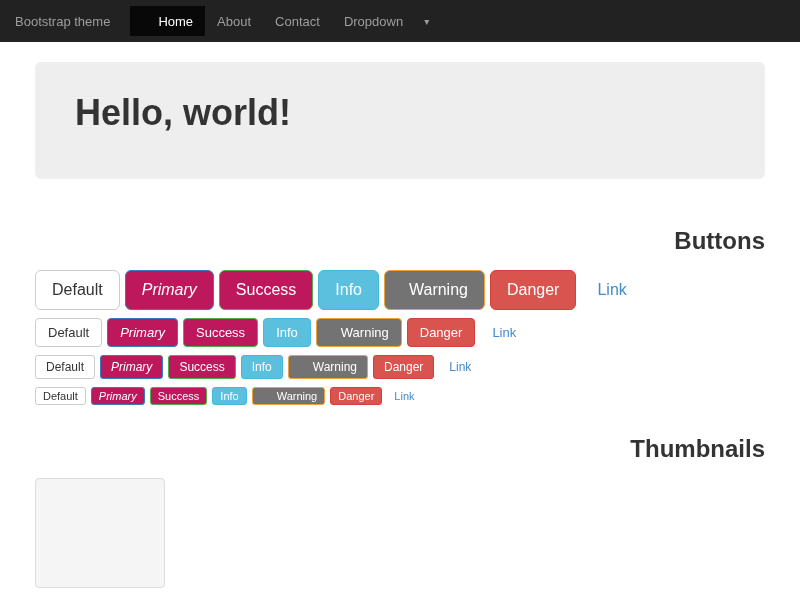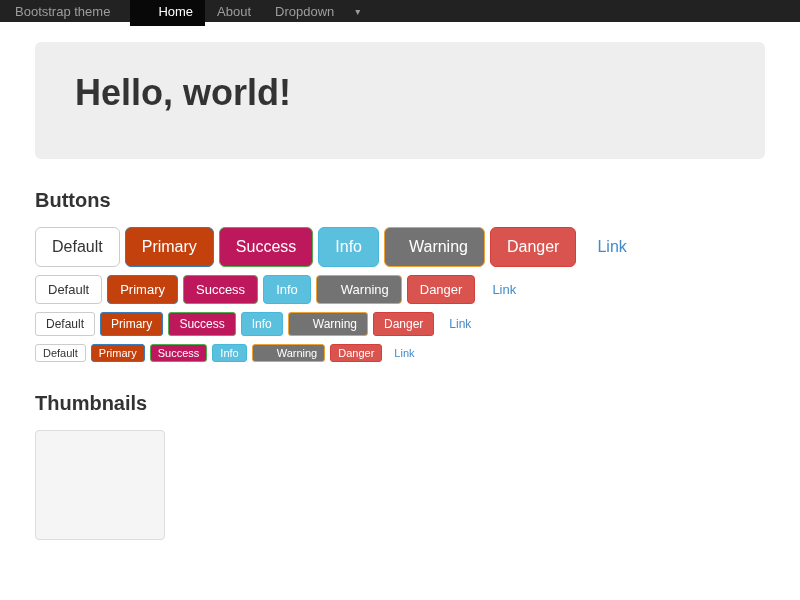--- a/index.html
+++ b/index.html
@@ -1,21 +1,21 @@
 <!DOCTYPE html>
 <html><head>
   <meta charset="utf-8">
   <style>
     * { box-sizing: border-box; margin: 0; padding: 0; }
     body { font-family: "Helvetica Neue", Helvetica, Arial, sans-serif; font-size: 14px; color: #333; background: #fff; }
 
     
     .navbar {
       background-color: #222;
-      height: 22px;
+      height: 42px;
       display: flex;
       align-items: center;
       padding: 0 15px;
     }
     .navbar-brand {
       color: #9d9d9d;
       font-size: 13px;
       margin-right: 20px;
       text-decoration: none;
     }
@@ -53,21 +53,21 @@
       max-width: 760px;
       margin: 0 auto;
       padding: 20px 15px;
     }
 
     
     .jumbotron {
       background-color: #eee;
       border-radius: 6px;
       padding: 30px 40px;
-      margin-bottom: 30px;
+      margin-bottom: 48px;
     }
     .jumbotron h1 {
       font-size: 36px;
       font-weight: bold;
       margin-bottom: 15px;
       color: #333;
     }
     .jumbotron p {
       font-size: 14px;
       color: #555;
@@ -82,24 +82,25 @@
       border-radius: 4px;
       padding: 8px 16px;
       font-size: 14px;
       cursor: pointer;
       text-decoration: none;
       display: inline-block;
     }
 
     
     .section-title {
-      font-size: 20px;
+      font-size: 24px;
       font-weight: bold;
       margin-bottom: 15px;
       color: #333;
+      text-align: right;
     }
 
     
     .buttons-section {
       margin-bottom: 30px;
     }
     .btn-row {
       display: flex;
       align-items: center;
       gap: 5px;
@@ -115,21 +116,21 @@
       font-weight: normal;
       border: 1px solid transparent;
       display: inline-block;
     }
     .btn-lg { padding: 10px 16px; font-size: 16px; border-radius: 6px; }
     .btn-md { padding: 6px 12px; font-size: 13px; }
     .btn-sm { padding: 4px 10px; font-size: 12px; border-radius: 3px; }
     .btn-xs { padding: 2px 7px; font-size: 11px; border-radius: 3px; }
 
     .btn-default { background-color: #fff; border-color: #ccc; color: #333; }
-    .btn-primary-b { background-color: #c2410c; border-color: #357ebd; color: #fff; }
+    .btn-primary-b { background-color: #be185d; border-color: #357ebd; color: #fff; font-style: italic; }
     .btn-success { background-color: #be185d; border-color: #4cae4c; color: #fff; }
     .btn-info { background-color: #5bc0de; border-color: #46b8da; color: #fff; }
     .btn-warning { background-color: #737373; border-color: #eea236; color: #fff; padding-left: 24px; }
     .btn-danger { background-color: #d9534f; border-color: #d43f3a; color: #fff; }
     .btn-link { background: none; border: none; color: #428bca; }
 
     
     .thumbnails-section {
       margin-bottom: 30px;
     }
@@ -146,20 +147,21 @@
     }
   </style>
 </head>
 <body>
 
 <nav class="navbar">
   <a class="navbar-brand">Bootstrap theme</a>
   <div class="nav-items">
     <a class="nav-item active">Home</a>
     <a class="nav-item">About</a>
+    <a class="nav-item">Contact</a>
     <a class="nav-item">
       <span class="nav-dropdown">
         <span>Dropdown</span>
         <span class="dropdown-arrow">▾</span>
       </span>
     </a>
   </div>
 </nav>
 
 <div class="container">

